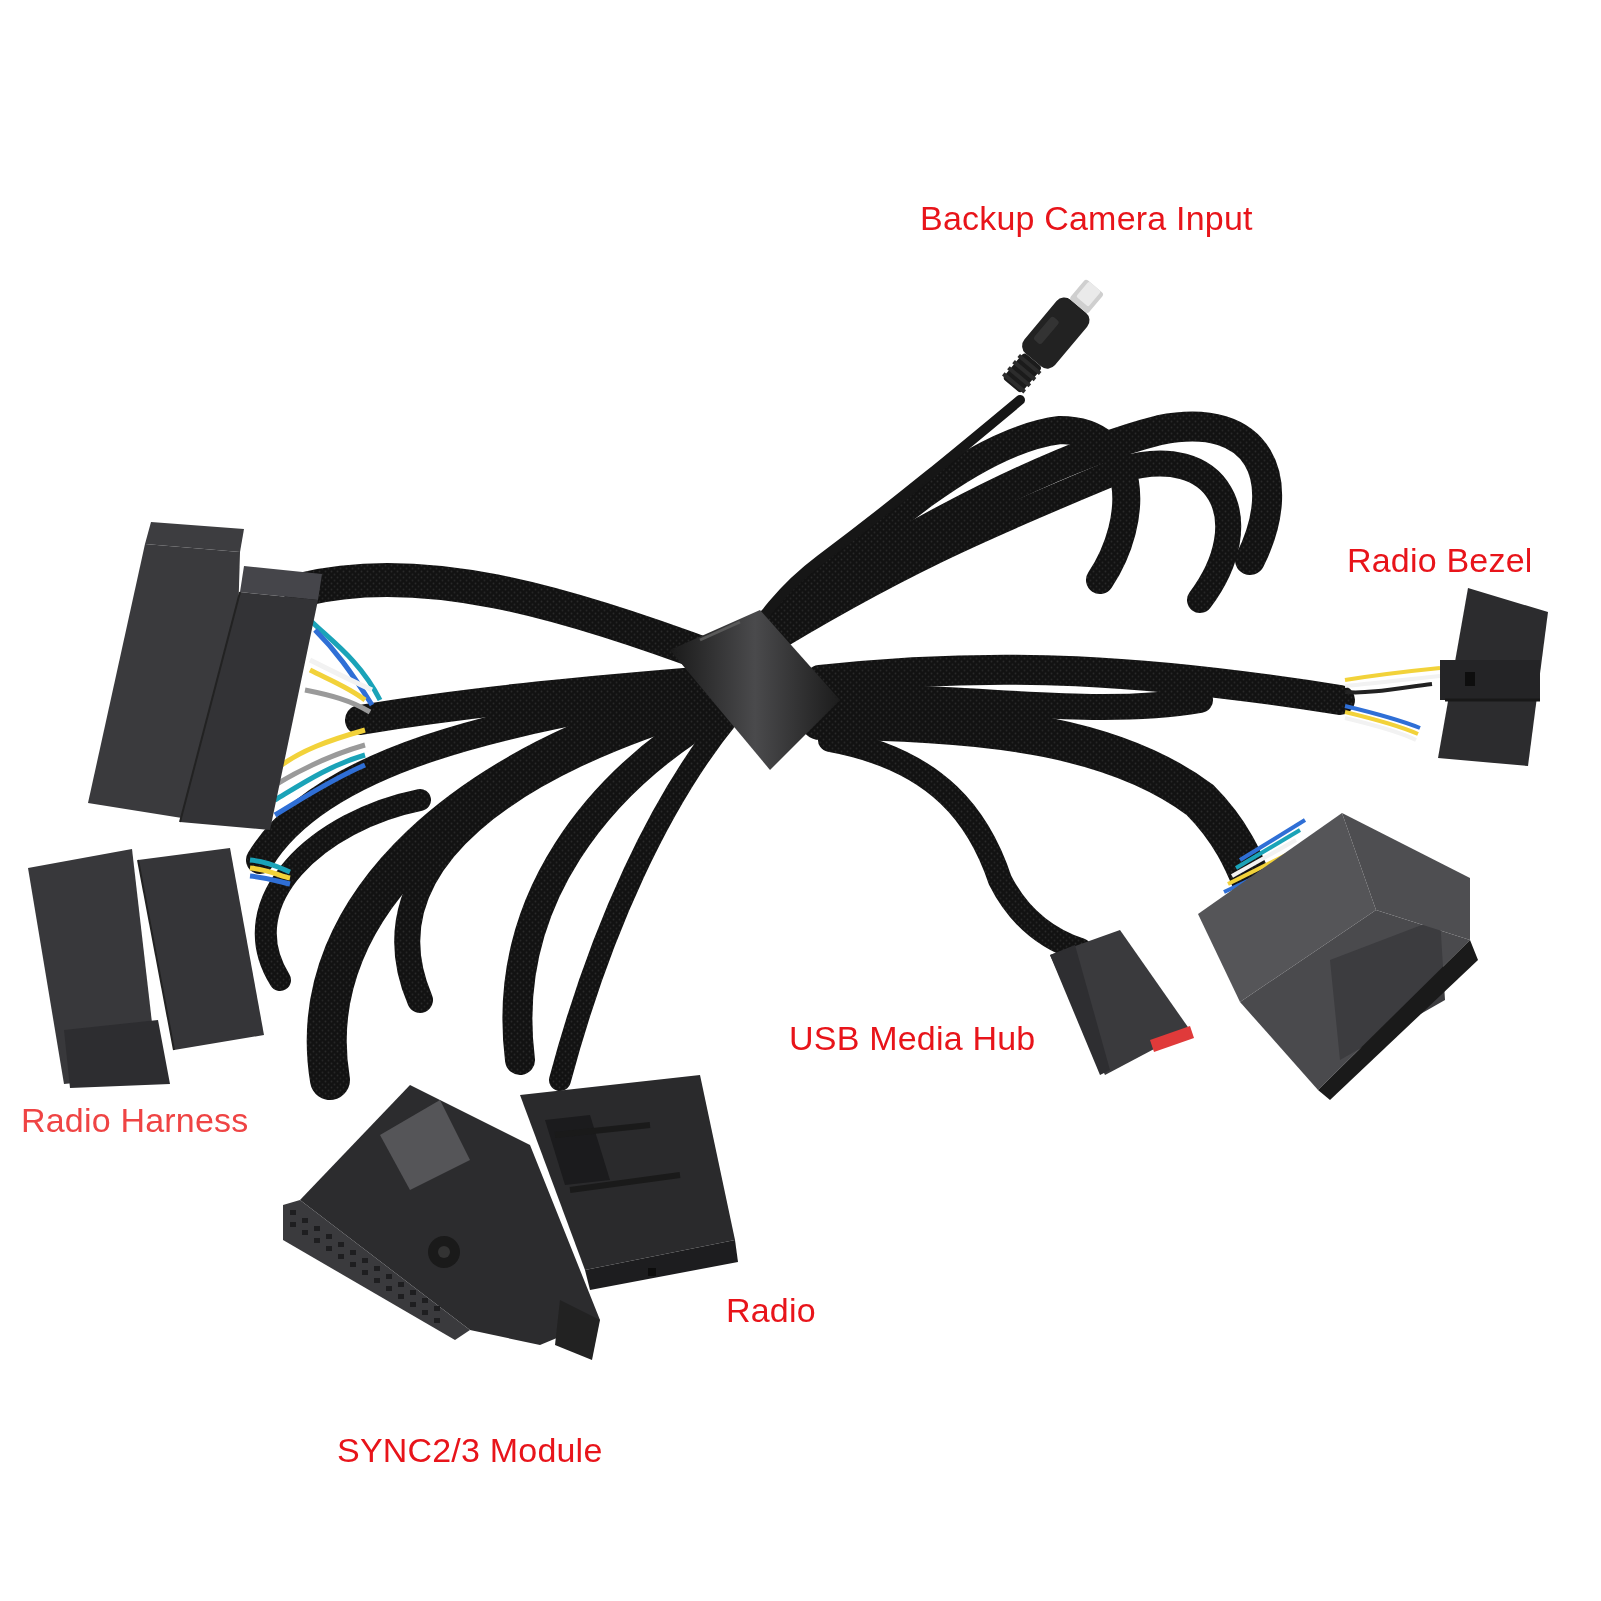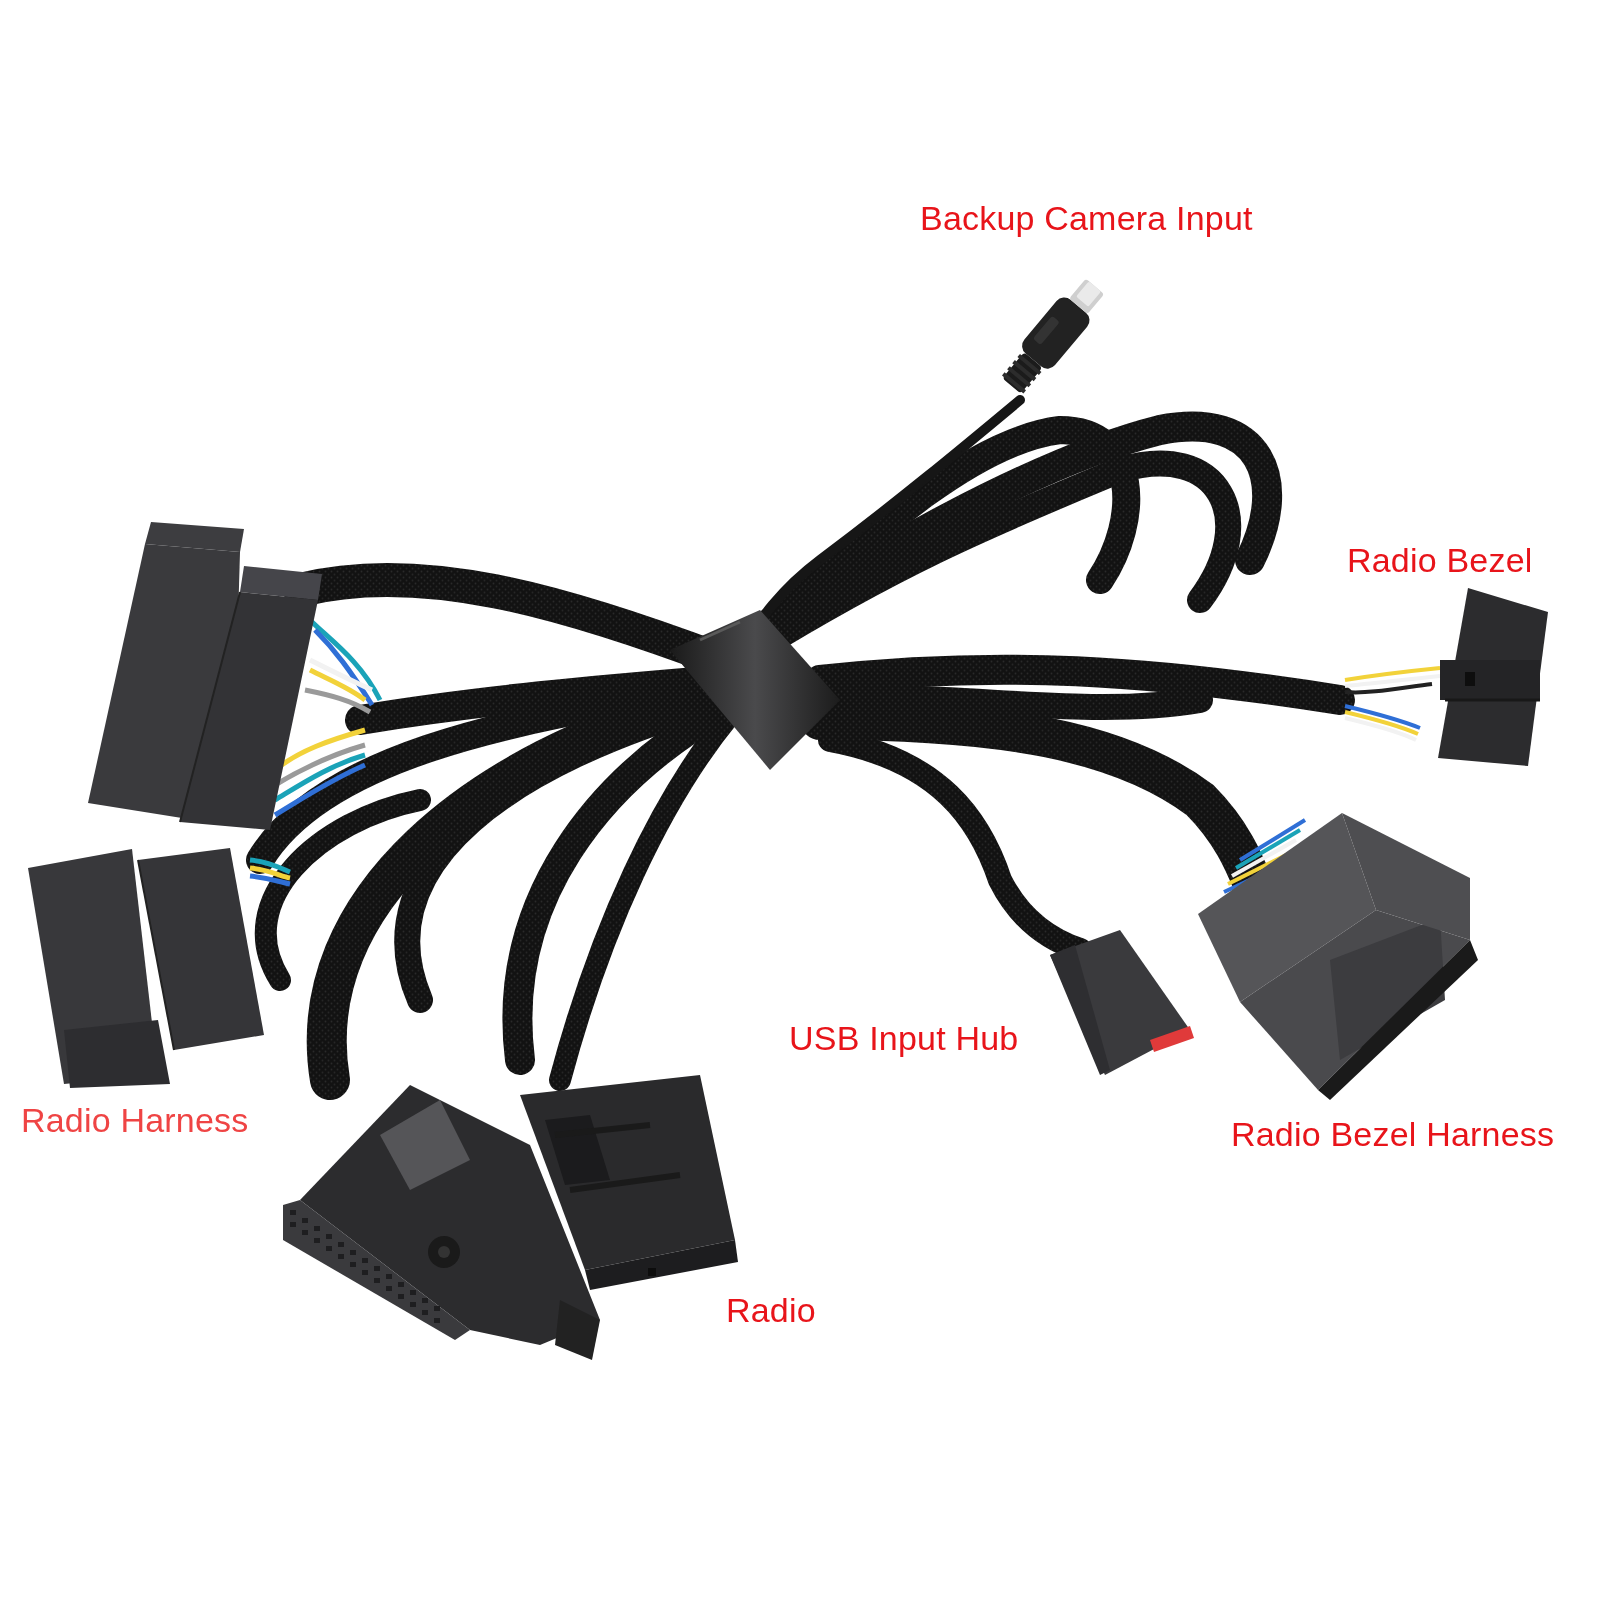--- a/index.html
+++ b/index.html
@@ -195,18 +195,18 @@
       <polygon points="545,1120 590,1115 610,1180 565,1185" fill="#1b1b1d"></polygon>
       <line x1="555" y1="1135" x2="650" y2="1125" stroke="#1a1a1a" stroke-width="6"></line>
       <line x1="570" y1="1190" x2="680" y2="1175" stroke="#1a1a1a" stroke-width="6"></line>
       <polygon points="585,1270 735,1240 738,1262 590,1290" fill="#1d1d1f"></polygon>
       <rect x="648" y="1268" width="8" height="8" fill="#0d0d0d"></rect>
     </g>
   </svg>
 
   <div class="label" style="left: 920px; top: 198px; color: rgb(232, 20, 26);">Backup Camera Input</div>
   <div class="label" style="left: 1347px; top: 521px; color: rgb(232, 20, 26); margin-top: 19px;">Radio Bezel</div>
-  <div class="label" style="left: 789px; top: 1018px; color: rgb(232, 20, 26);">USB Input Hub</div>
-  <div class="label" style="left: 1231px; top: 1114px; color: rgb(232, 20, 26);">Radio Bezel Harness</div>
+  <div class="label" style="left: 789px; top: 1018px; color: rgb(232, 20, 26);">USB Media Hub</div>
   <div class="label" style="left: 21px; top: 1100px; color: #ef4444;">Radio Harness</div>
   <div class="label" style="left: 726px; top: 1290px; color: rgb(232, 20, 26);">Radio</div>
+  <div class="label" style="left: 337px; top: 1430px; color: rgb(232, 20, 26);">SYNC2/3 Module</div>
 
 </div>
 
 </body></html>

